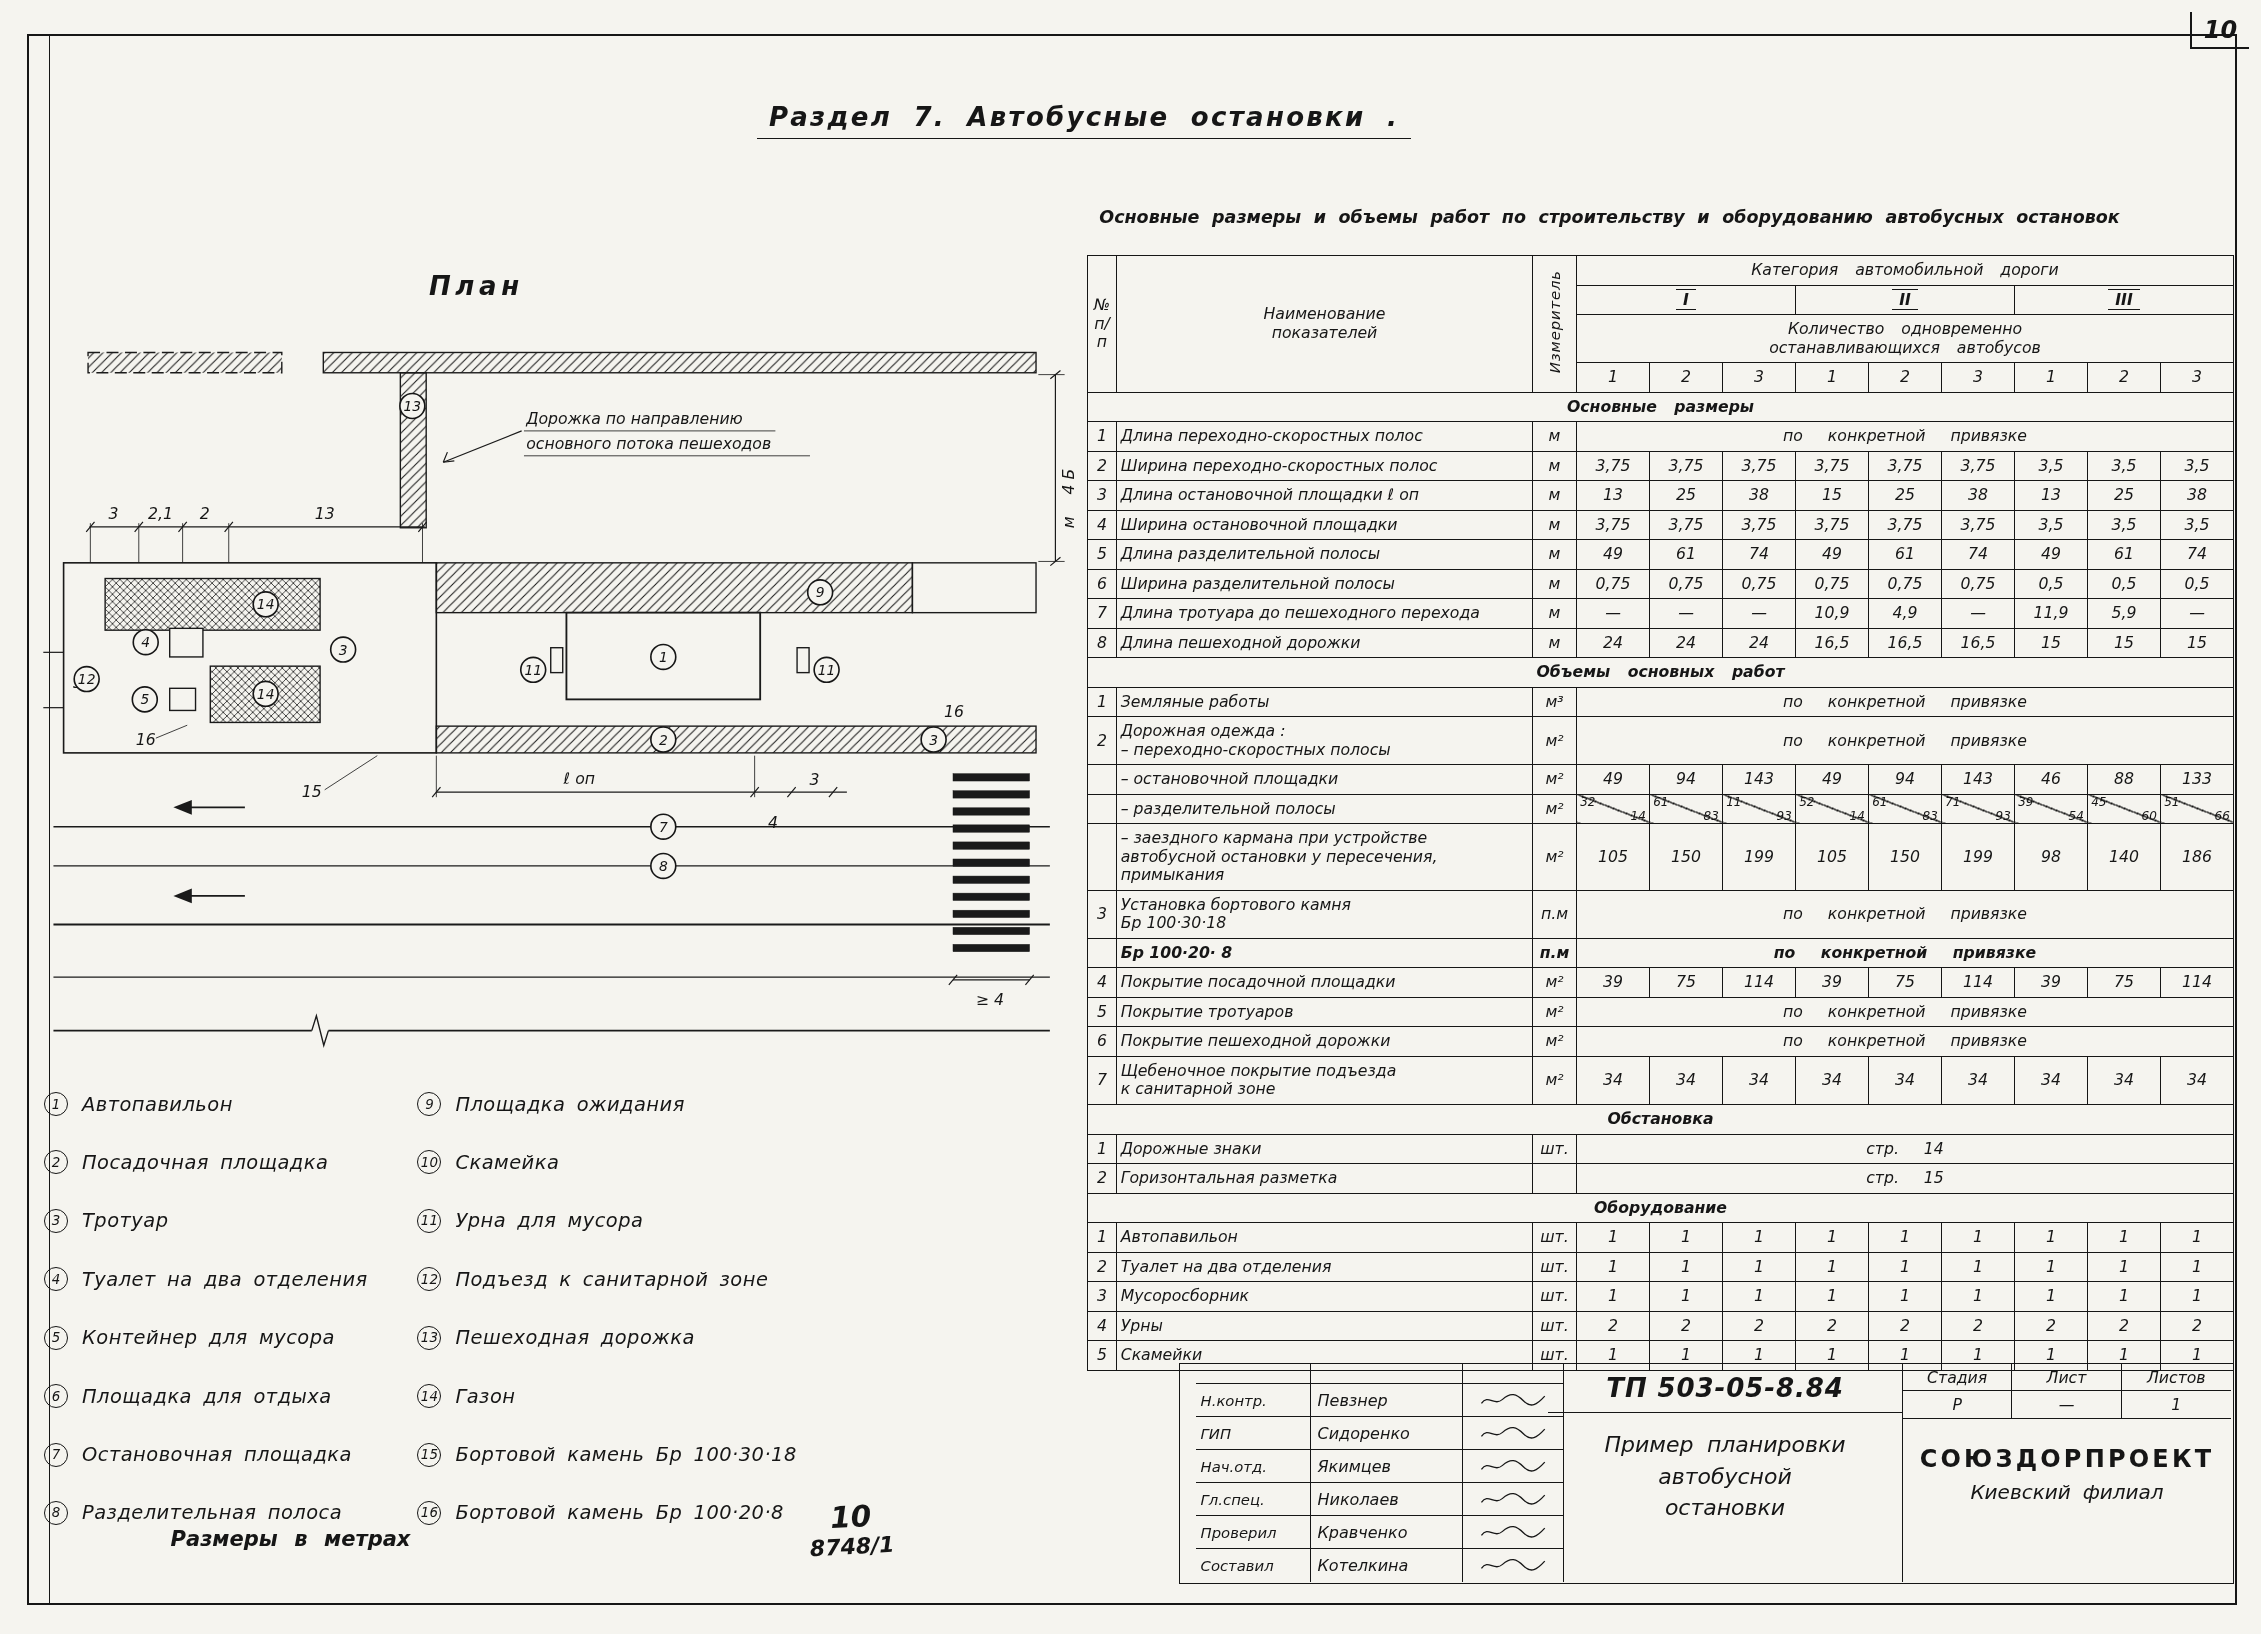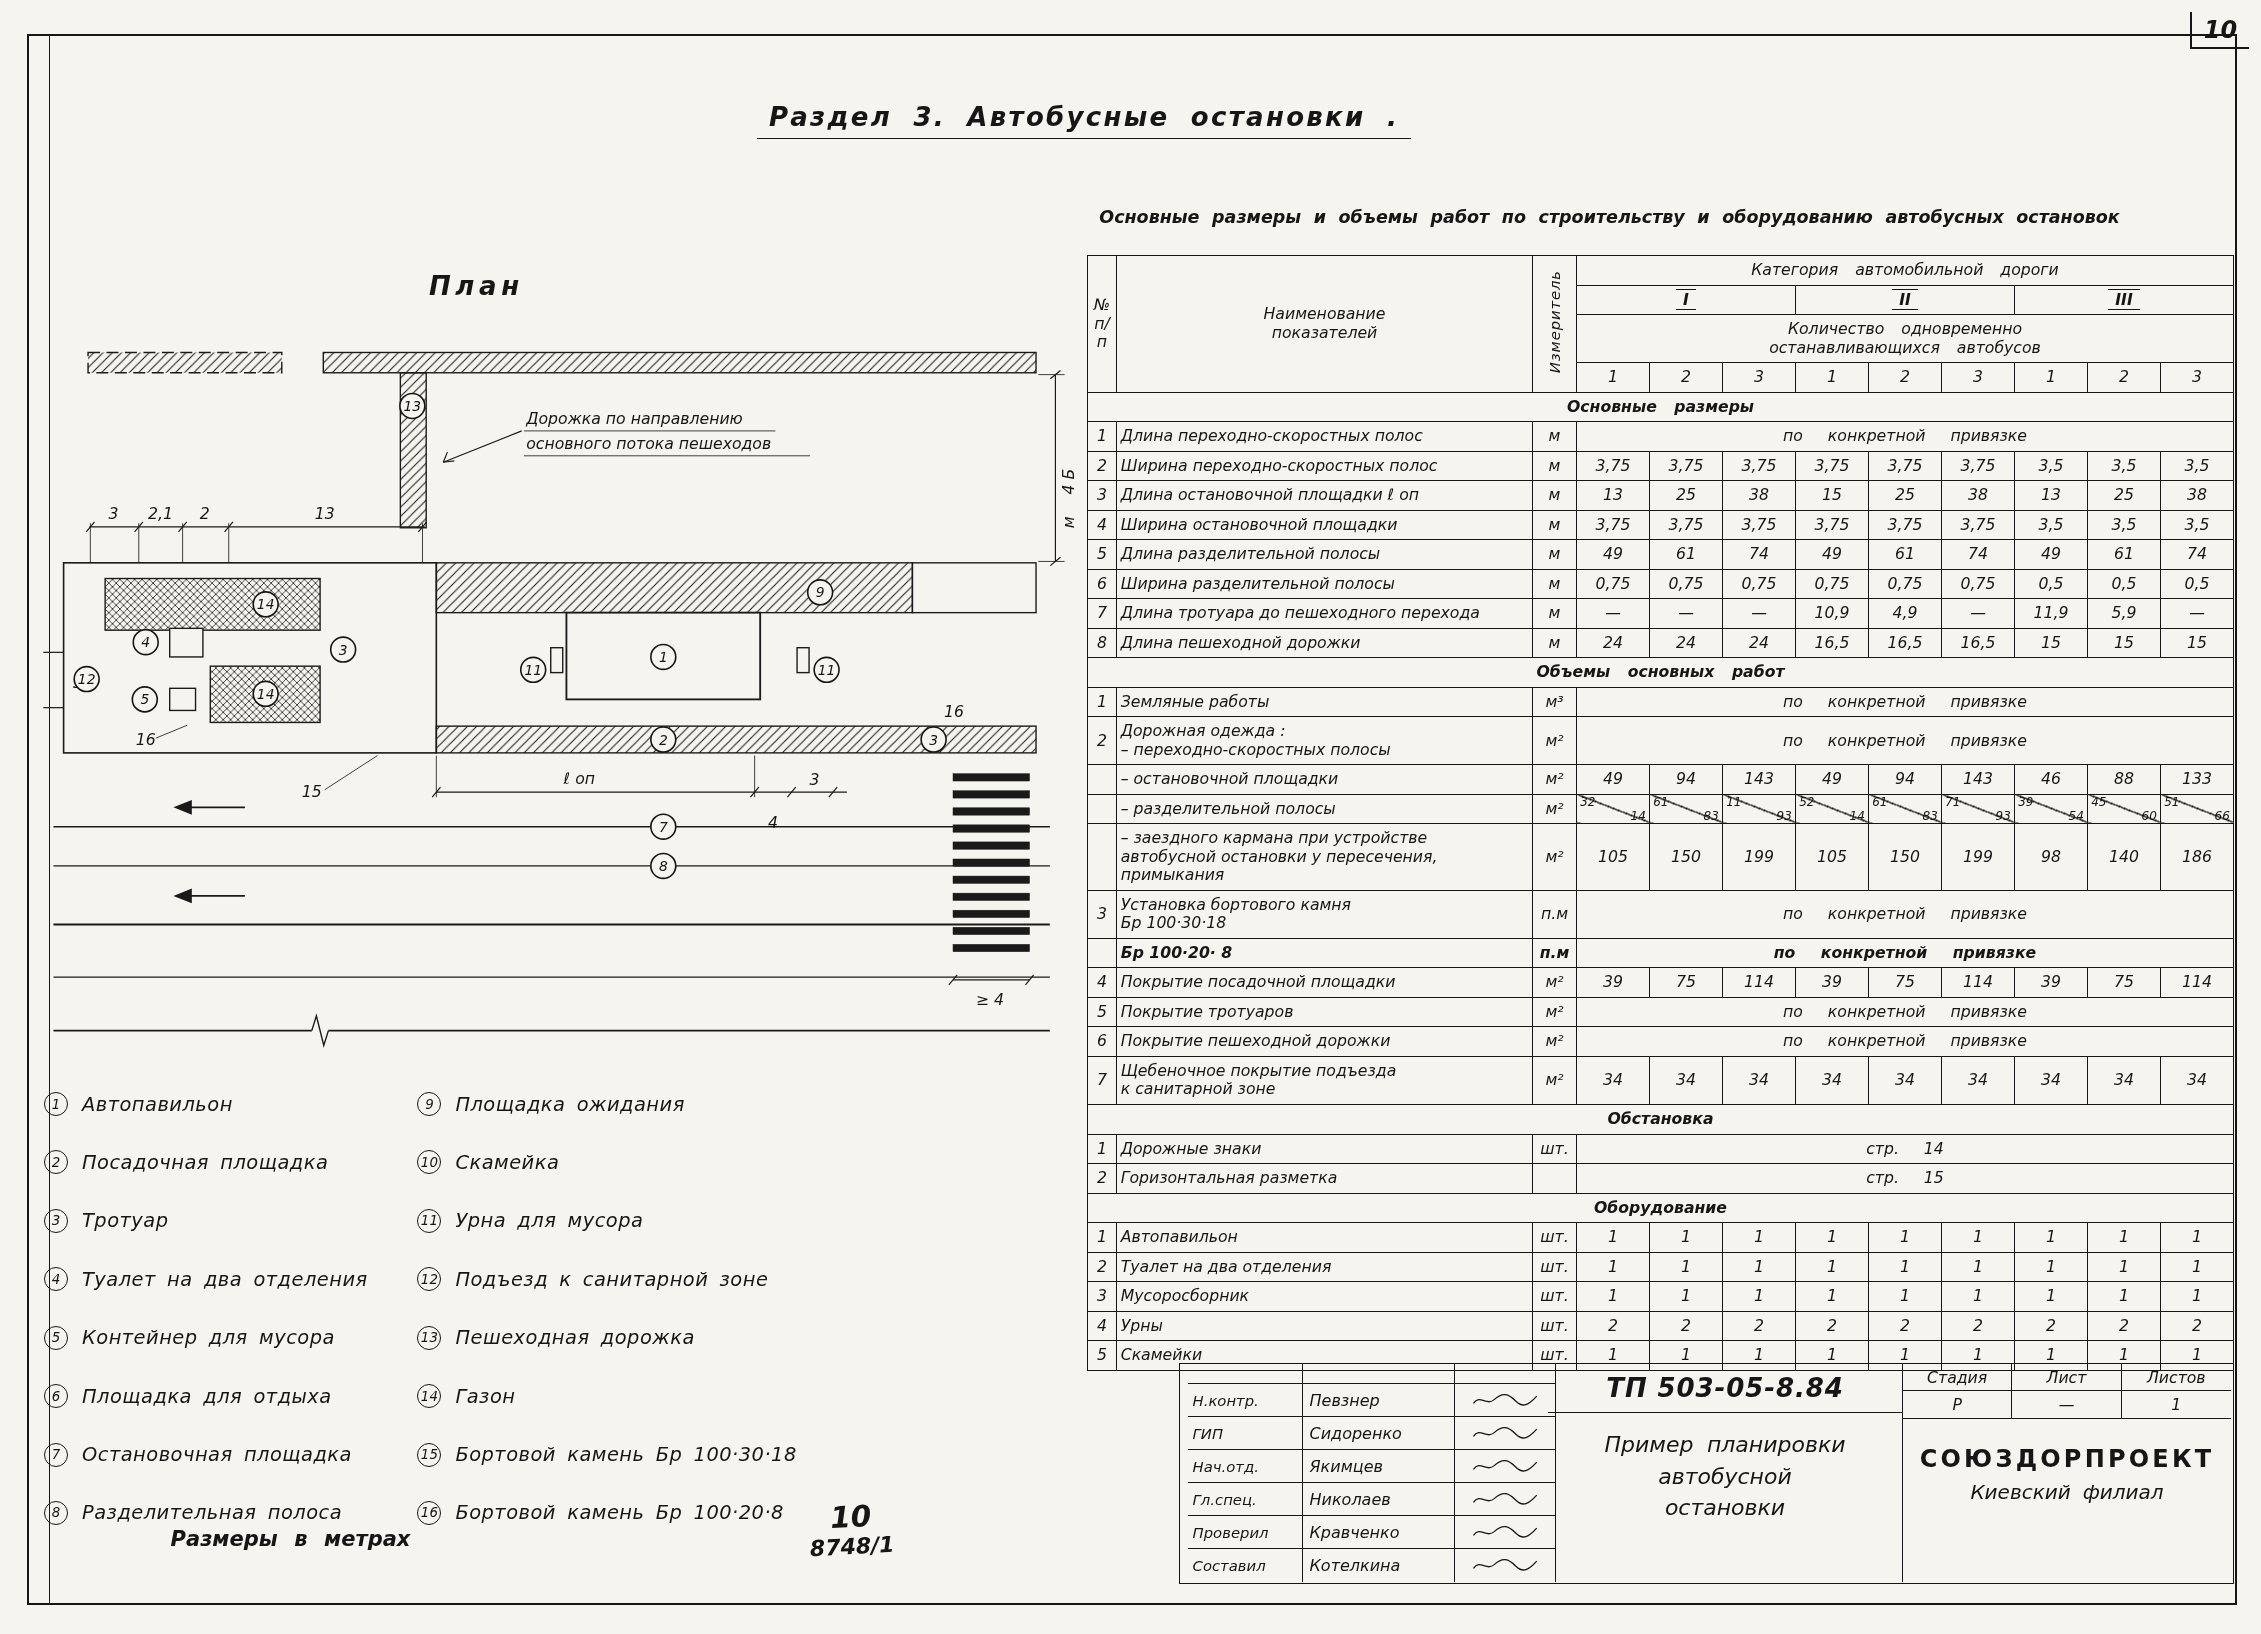--- a/index.html
+++ b/index.html
@@ -61,21 +61,21 @@
   .h-bus{text-align:center;font-size:14.8px;height:24px;}
   .h-rom{text-align:center;font-size:15.7px;height:24px;}
   .roman{border-top:1.4px solid #161616;border-bottom:1.4px solid #161616;padding:0 7.4px;font-weight:600;}
   .diag{position:relative;padding:0;background:linear-gradient(to top right,transparent calc(50% - 0.7px),#161616 calc(50% - 0.7px),#161616 calc(50% + 0.7px),transparent calc(50% + 0.7px));height:21px;font-style:italic;}
   .diag .dt{position:absolute;left:3.2px;top:0;font-size:12px;}
   .diag .db{position:absolute;right:3.2px;bottom:0;font-size:12px;}
   .dash-top td{border-top:1.4px dashed #161616;font-weight:bold;}
 
   
   .footer{position:absolute;left:1179px;top:1363px;width:1055px;height:221px;border:1.8px solid #161616;}
-  .sig-block{position:absolute;left:8px;top:0;width:368px;height:218px;border-right:1.8px solid #161616;}
+  .sig-block{position:absolute;left:16px;top:0;width:368px;height:218px;border-right:1.8px solid #161616;}
   .sig-head{display:grid;grid-template-columns:115px 152px 1fr;height:20px;border-bottom:1.4px solid #161616;}
   .sig-head span{border-right:1.4px solid #161616;}
   .sig-head span:last-child{border-right:none;}
   .sig-row{display:grid;grid-template-columns:115px 152px 1fr;height:33px;border-bottom:1.4px solid #161616;align-items:center;}
   .sig-row:last-child{border-bottom:none;}
   .sig-role{font-size:14.8px;padding-left:4.6px;border-right:1.4px solid #161616;height:100%;display:flex;align-items:center;}
   .sig-name{font-size:16px;padding-left:6.5px;border-right:1.4px solid #161616;height:100%;display:flex;align-items:center;}
   .sig-sign{display:flex;align-items:center;justify-content:center;height:100%;}
   .fcenter{position:absolute;left:368px;top:0;width:355px;height:218px;border-right:1.8px solid #161616;}
   .doc-number{height:49px;border-bottom:1.8px solid #161616;display:flex;align-items:center;justify-content:center;font-size:26px;font-weight:600;letter-spacing:0.9px;}
@@ -93,21 +93,21 @@
 
 <div class="sheet">
   <div class="frame"></div>
   <div class="frame-left"></div>
 
   <div class="pagebox">
     <span>10</span>
   </div>
 
   <div class="main-title">
-    <span>Раздел 3.  Автобусные  остановки .</span>
+    <span>Раздел 7.  Автобусные  остановки .</span>
   </div>
 
   <div class="table-title">Основные размеры и объемы работ по строительству и оборудованию автобусных остановок</div>
 
   <div class="plan-label">План</div>
 
   <svg class="plan-svg" viewBox="0 0 2300 1630" fill="none">
     <defs>
       <pattern id="ph" width="20" height="20" patternUnits="userSpaceOnUse">
         <path d="M0 20 L20 0 M-5 5 L5 -5 M15 25 L25 15" stroke="#1a1a1a" stroke-width="2.3"></path>

